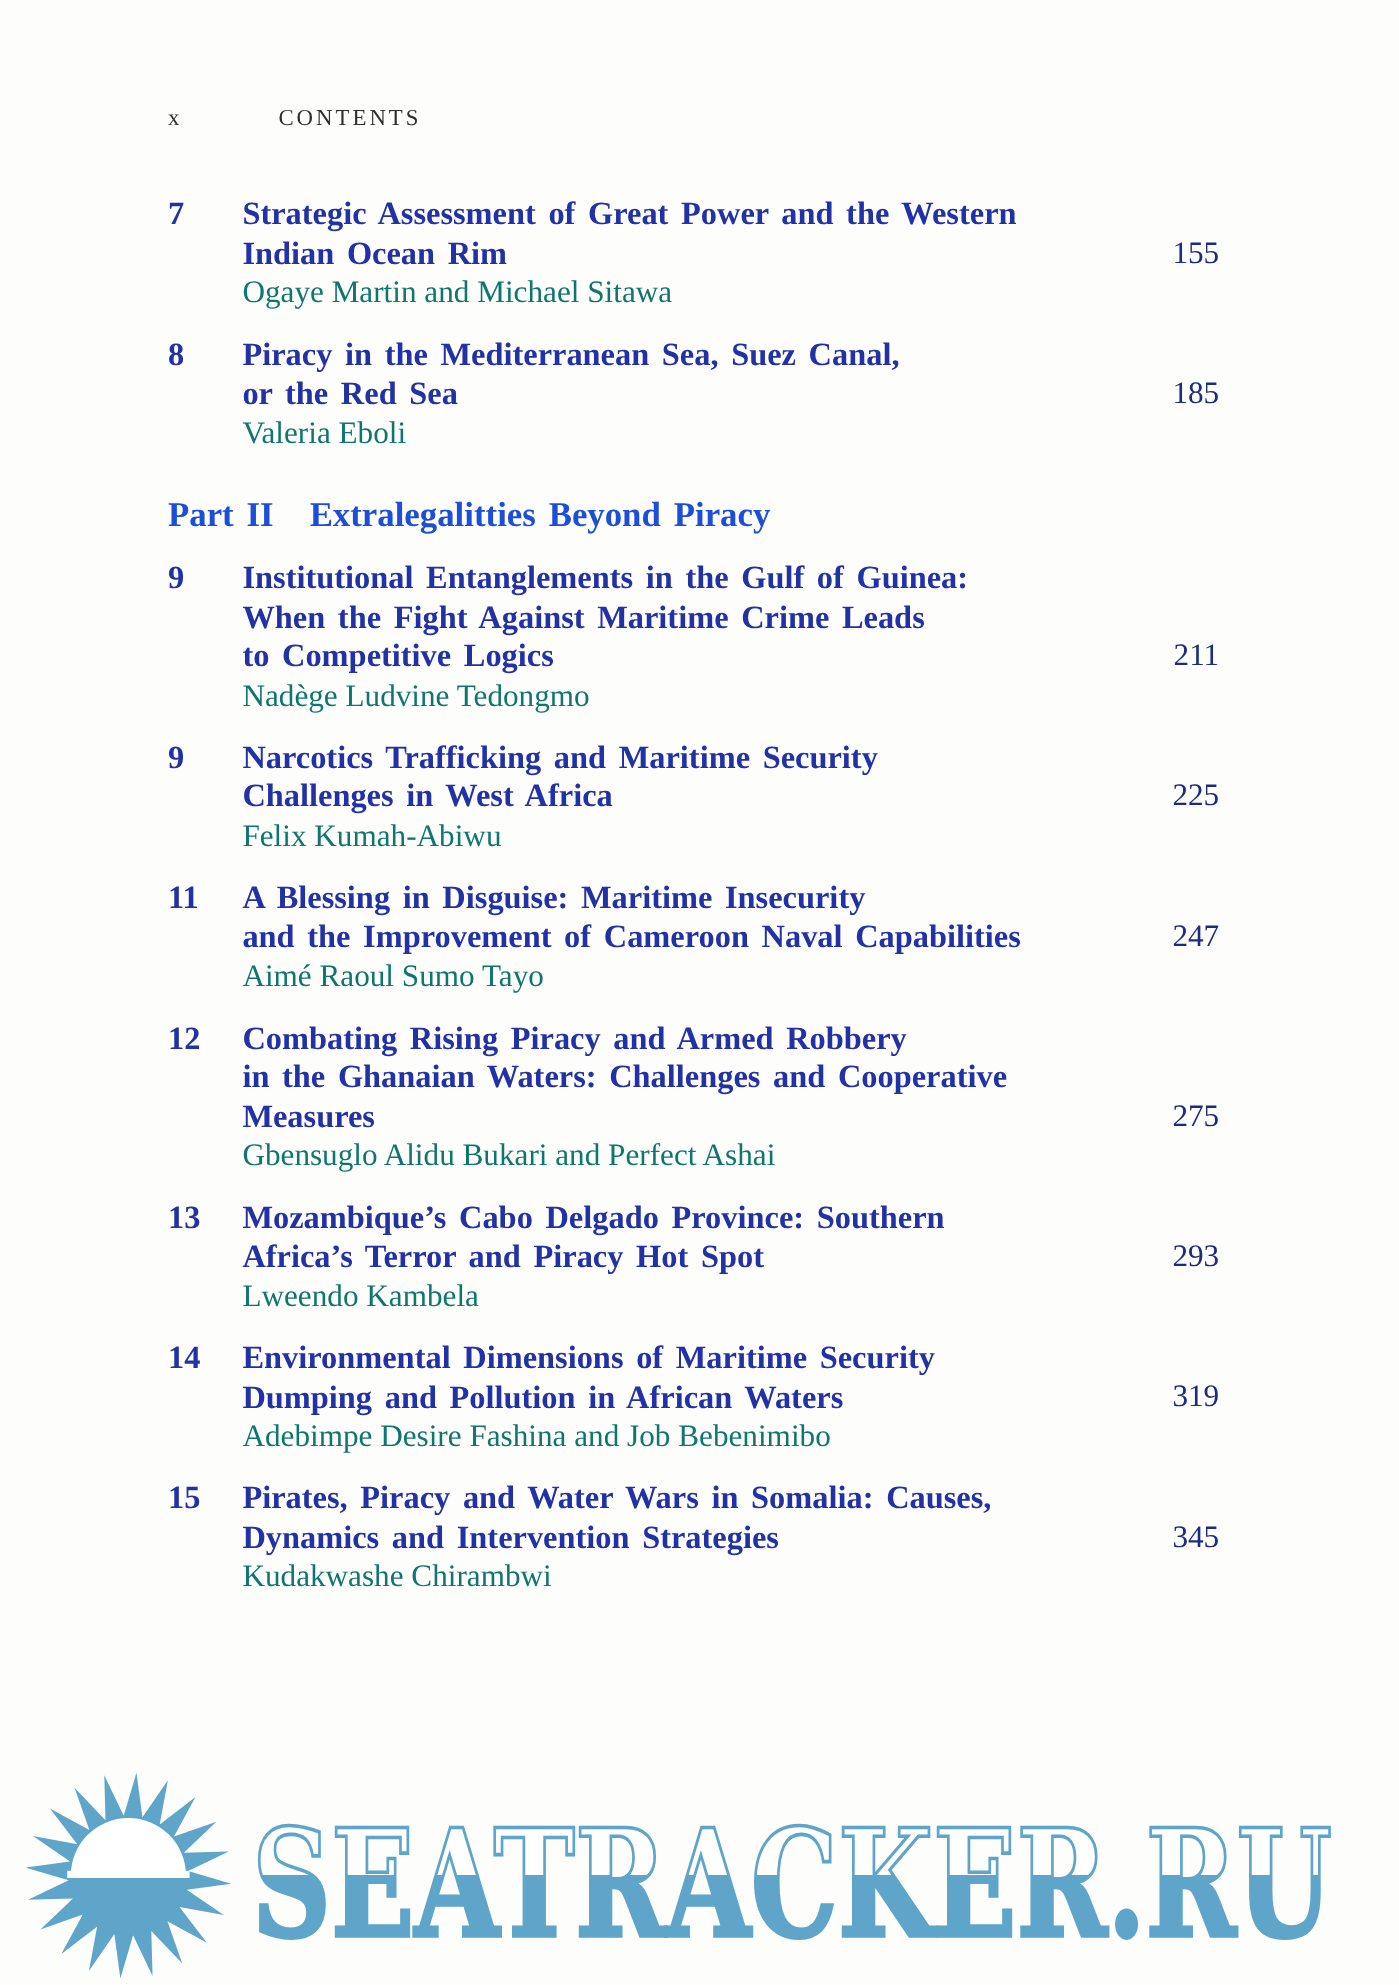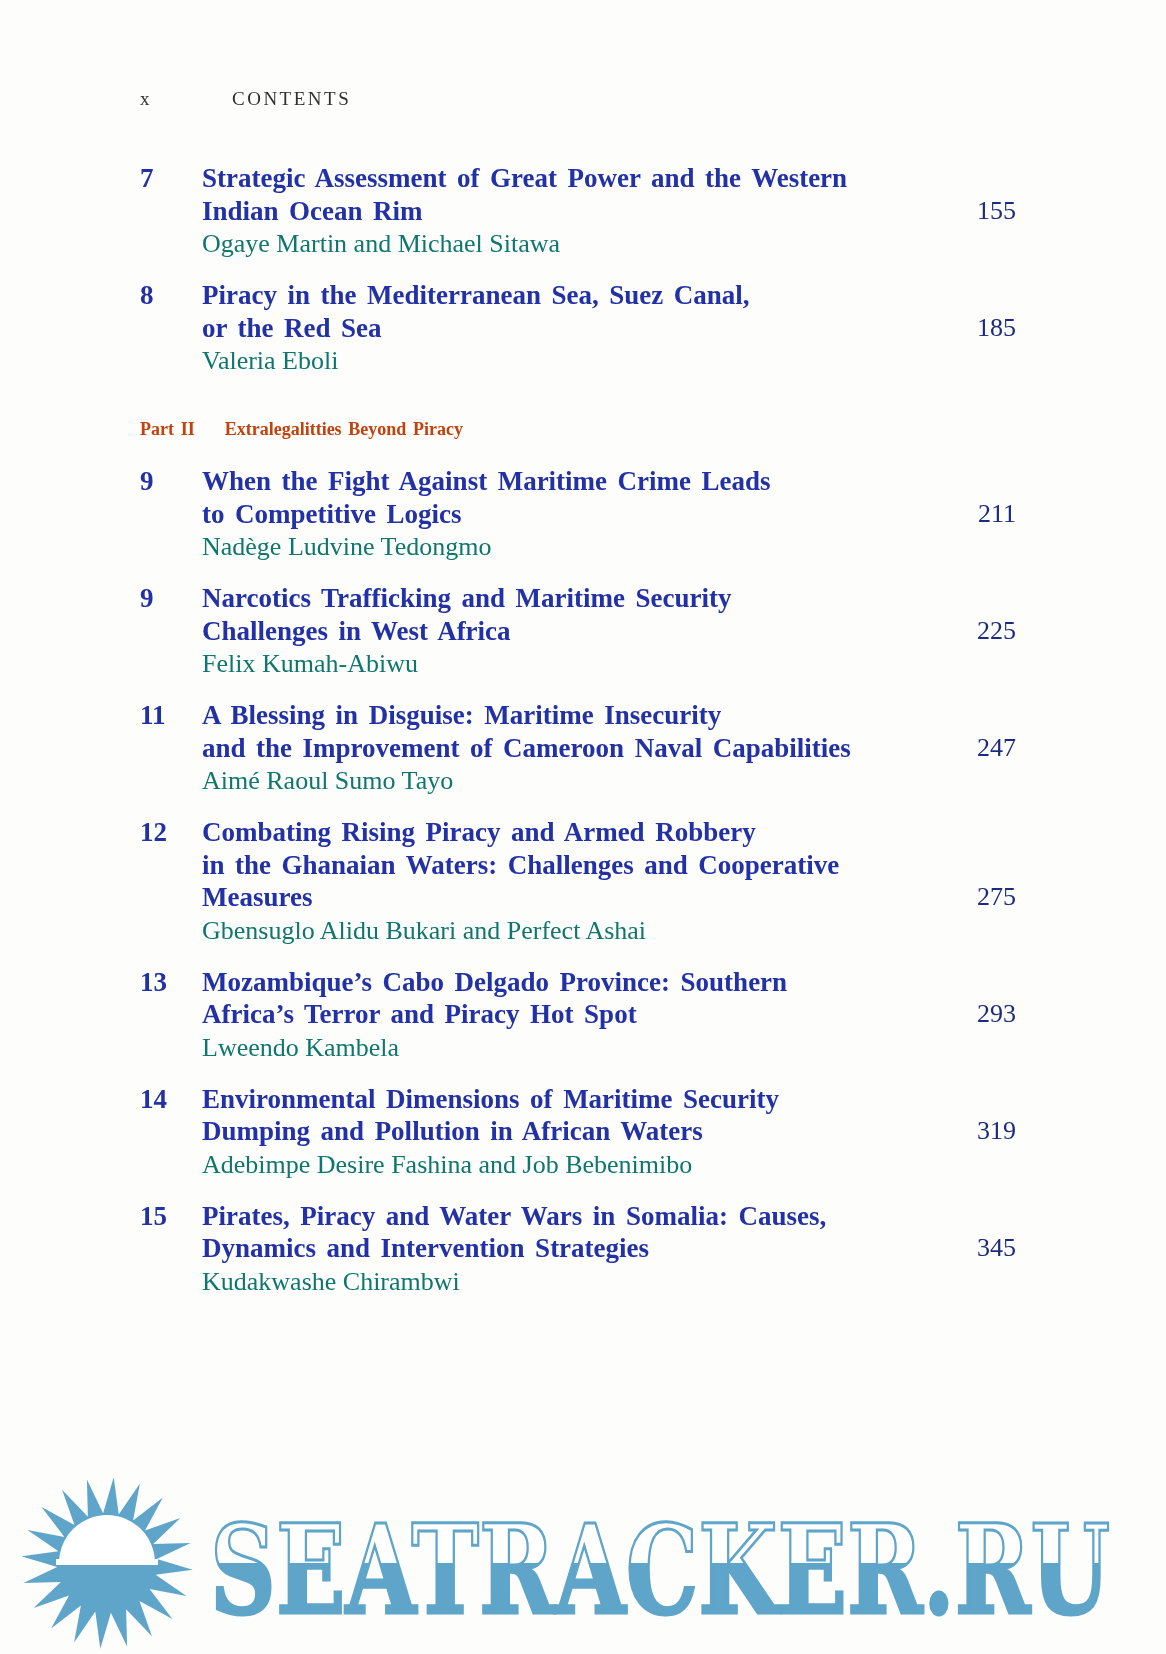--- a/index.html
+++ b/index.html
@@ -39,22 +39,22 @@
   .pageno{
     flex:0 0 auto;margin-left:24px;
     font-weight:normal;color:#1c2b7d;
     font-size:26px;word-spacing:normal;
   }
   .author{
     color:#0f766e;font-size:26px;line-height:33px;
   }
   .part-heading{
     display:flex;margin-top:36px;margin-bottom:2px;
-    font-weight:bold;color:#c2410c;
-    font-size:18px;line-height:33px;word-spacing:0.12em;
+    font-weight:bold;color:#1d4ed8;
+    font-size:29px;line-height:33px;word-spacing:0.12em;
   }
   .part-label{margin-right:30px;}
   .watermark{
     position:absolute;left:0;top:1395px;width:1166px;height:259px;margin-left:22px;
   }
 </style>
 </head>
 <body>
 
 <div class="page">
@@ -91,20 +91,23 @@
             <div class="author">Valeria Eboli</div>
           </div>
         </div>
         <div class="part-heading">
           <span class="part-label">Part II</span>
           <span class="part-title">Extralegalitties Beyond Piracy</span>
         </div>
         <div class="entry">
           <div class="num">9</div>
           <div class="body-col">
+            <div class="title-line">
+              <span class="txt">Institutional Entanglements in the Gulf of Guinea:</span>
+            </div>
             <div class="title-line">
               <span class="txt">When the Fight Against Maritime Crime Leads</span>
             </div>
             <div class="title-line">
               <span class="txt">to Competitive Logics</span>
               <span class="pageno">211</span>
             </div>
             <div class="author">Nadège Ludvine Tedongmo</div>
           </div>
         </div>

